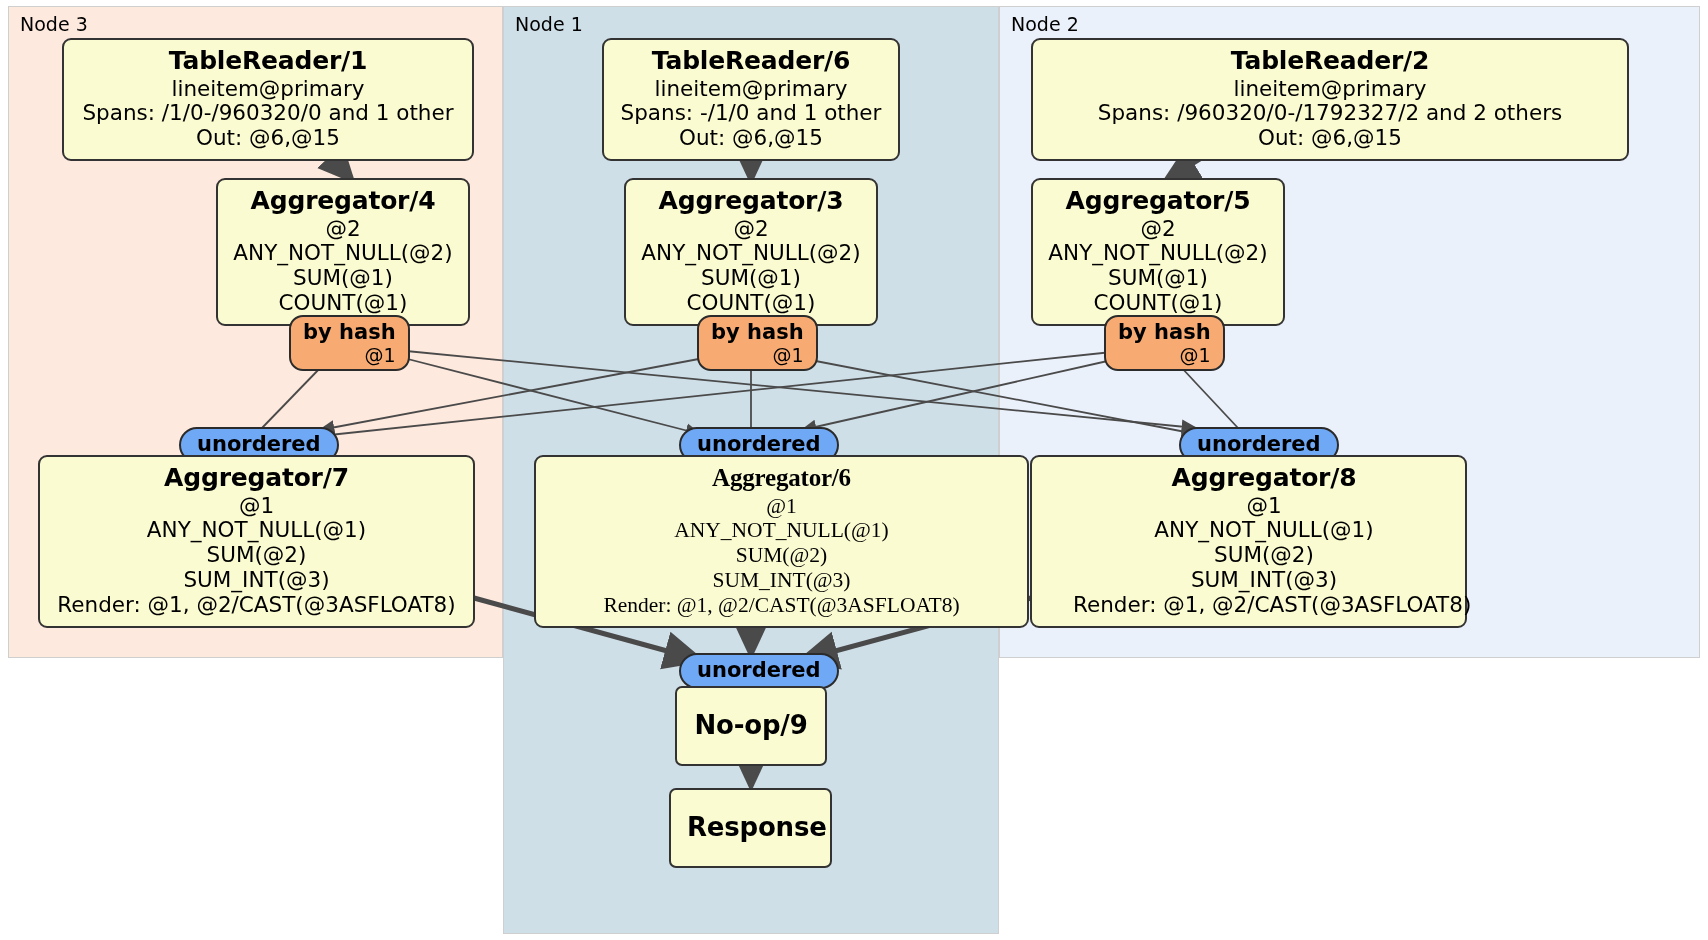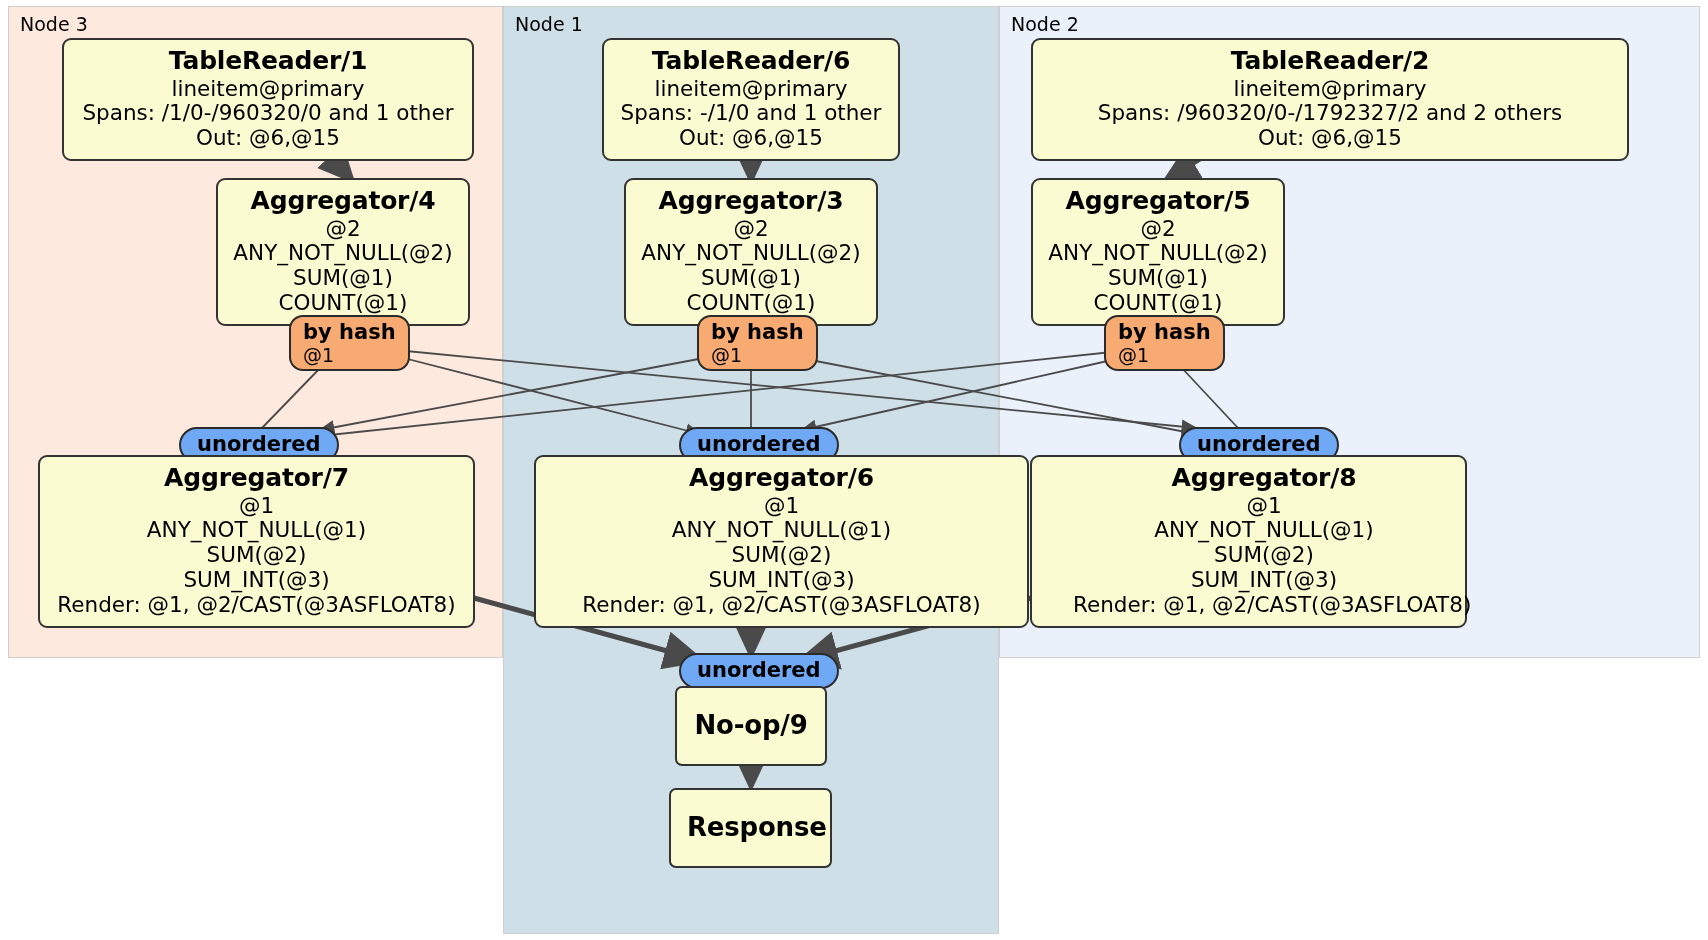--- a/index.html
+++ b/index.html
@@ -69,21 +69,21 @@
     padding: 22px 16px;
     border-radius: 7px;
   }
   .box.compact .title { font-size: 26px; }
 
   
   .pill {
     position: absolute;
     box-sizing: border-box;
     border: 2px solid #2b2b2b;
-    text-align: left;
+    text-align: right;
     color: #000;
     line-height: 1.12;
   }
   .pill .pl-title {
     font-weight: bold;
     font-size: 21px;
     white-space: nowrap;
   }
   .pill .pl-sub {
     font-size: 19px;
@@ -225,21 +225,21 @@
 
   <div class="box" style="left:38px; top:455px; width:437px;">
     <div class="title">Aggregator/7</div>
     <div class="line">@1</div>
     <div class="line">ANY_NOT_NULL(@1)</div>
     <div class="line">SUM(@2)</div>
     <div class="line">SUM_INT(@3)</div>
     <div class="line">Render: @1, @2/CAST(@3ASFLOAT8)</div>
   </div>
 
-  <div class="box" style="left:534px; top:455px; width:495px;">
+  <div class="box" style="left:534px; top:455px; width:495px;font-family:Liberation Serif, serif;">
     <div class="title">Aggregator/6</div>
     <div class="line">@1</div>
     <div class="line">ANY_NOT_NULL(@1)</div>
     <div class="line">SUM(@2)</div>
     <div class="line">SUM_INT(@3)</div>
     <div class="line">Render: @1, @2/CAST(@3ASFLOAT8)</div>
   </div>
 
   <div class="box" style="left:1030px; top:455px; width:437px;padding-left:41px;">
     <div class="title">Aggregator/8</div>

